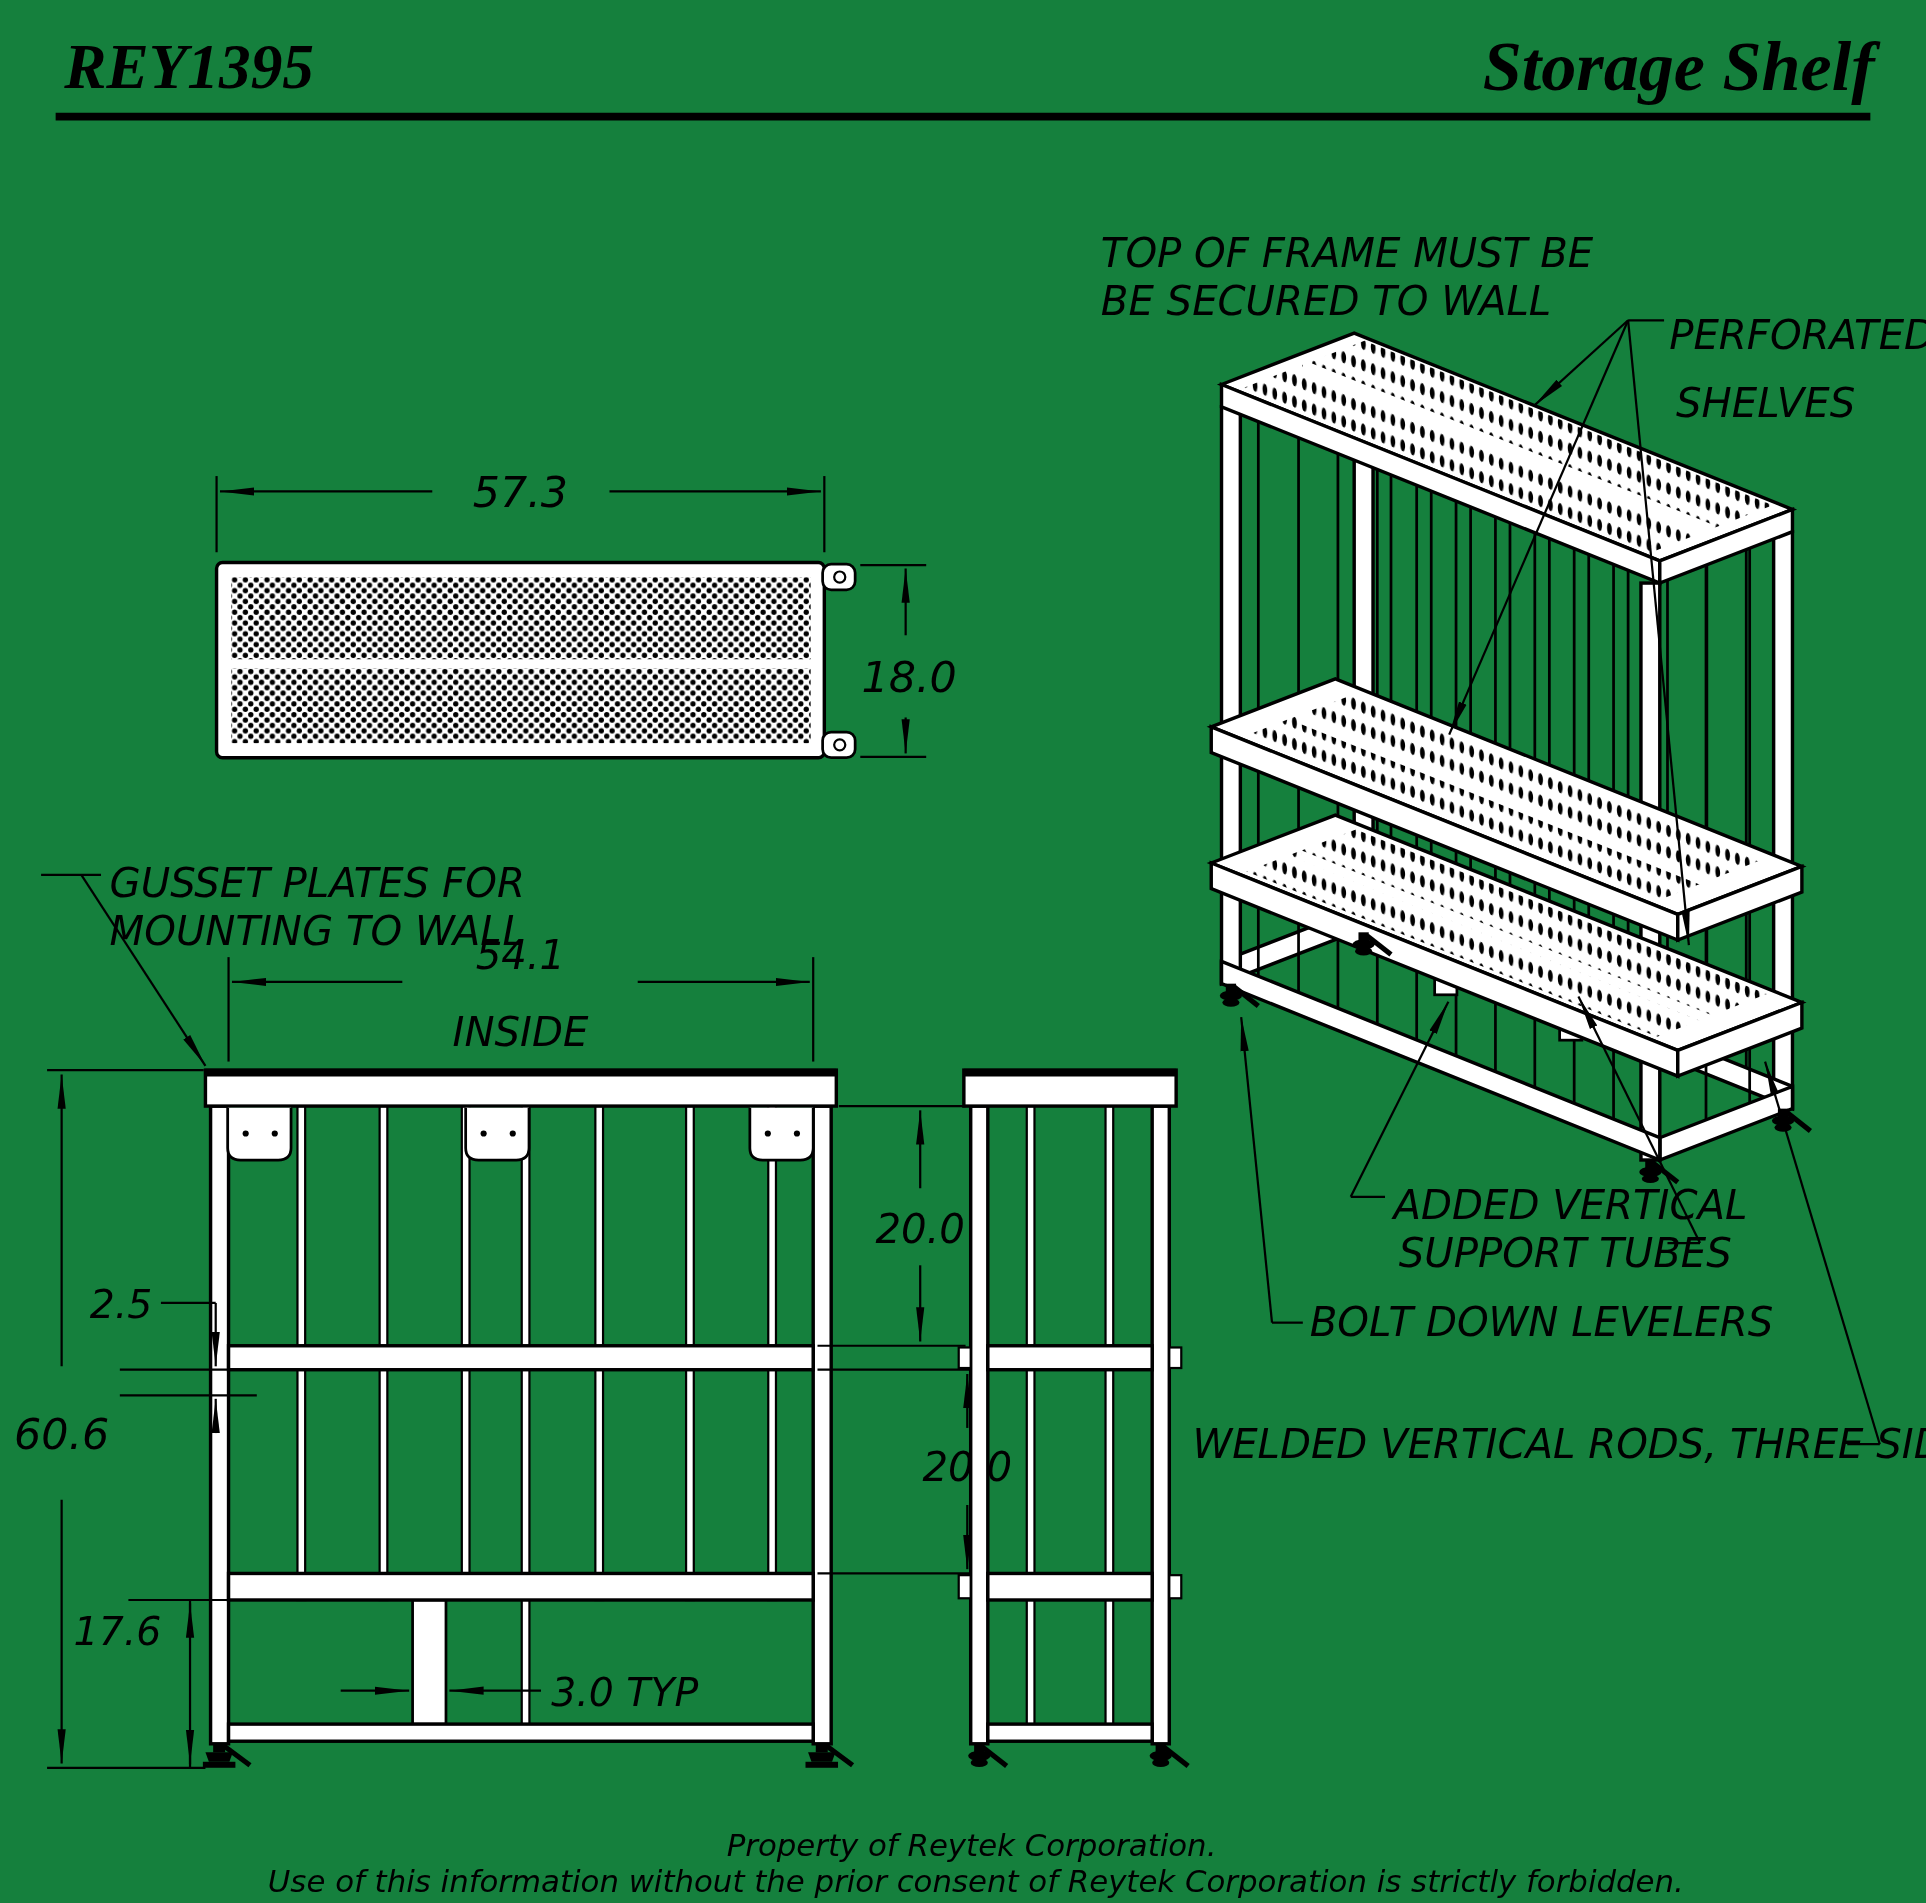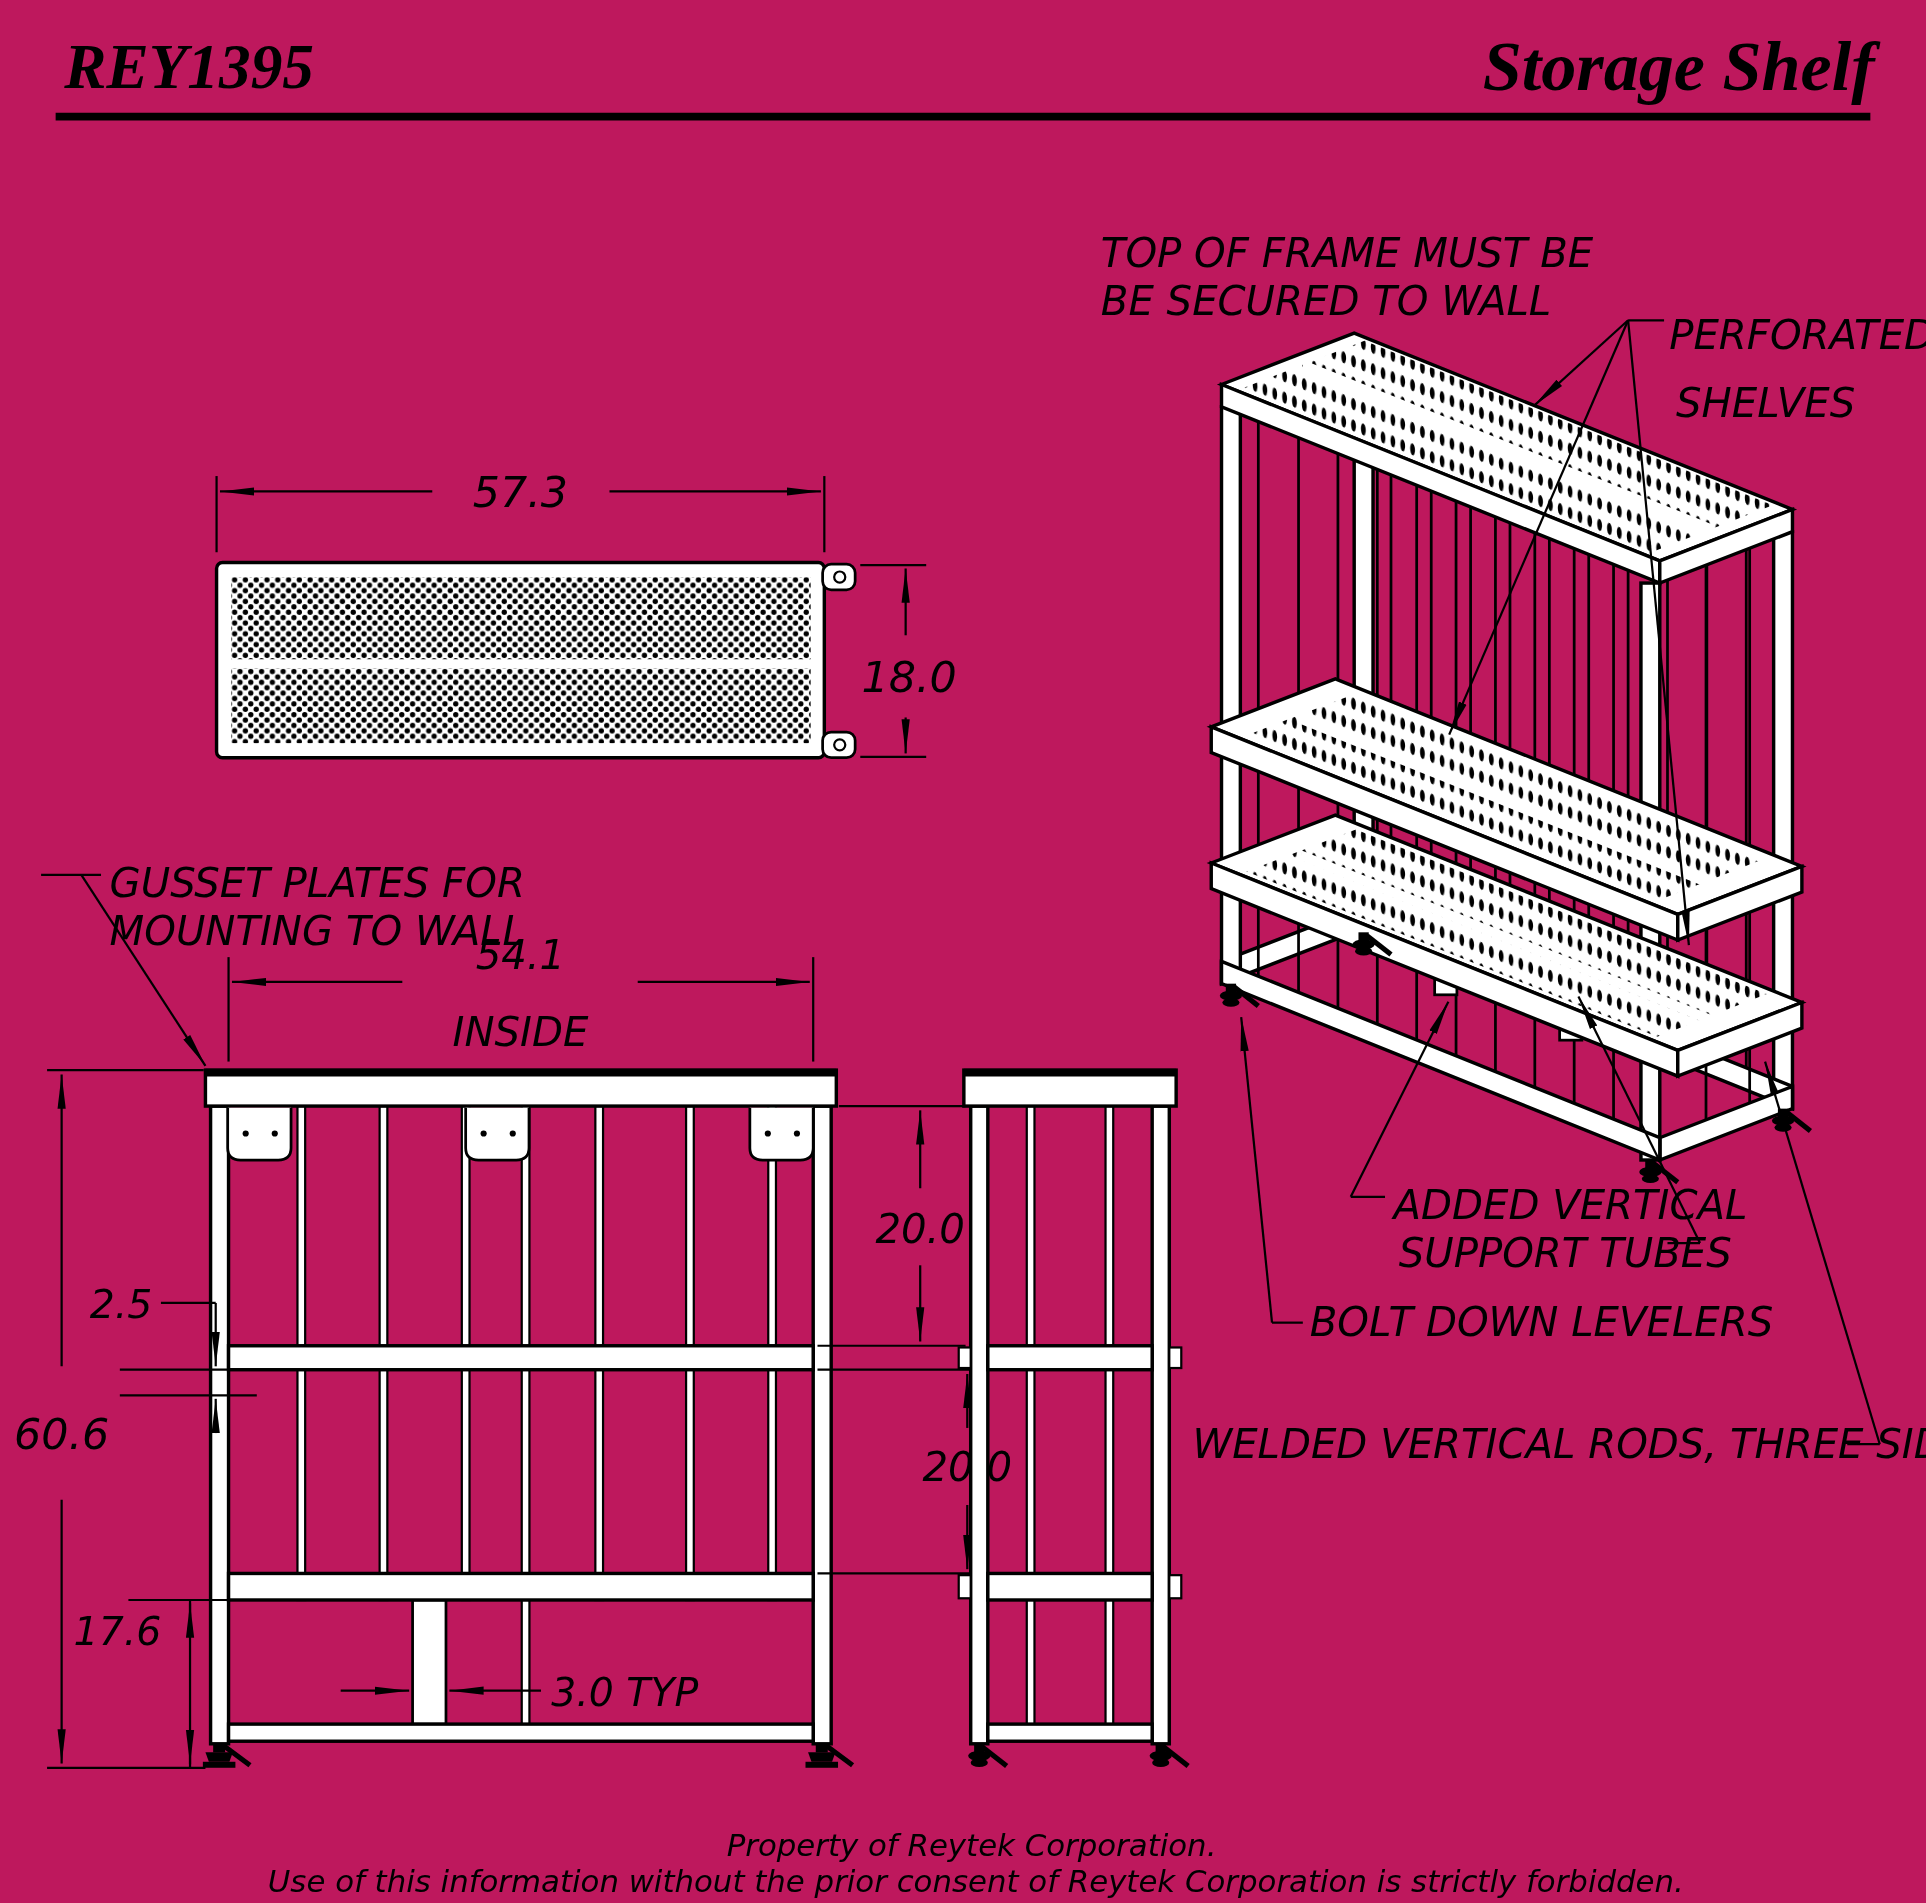--- a/index.html
+++ b/index.html
@@ -1,16 +1,16 @@
 <!DOCTYPE html>
 <html style="font-size:13.7px"><head>
 <meta charset="utf-8">
 <style>
   html,body{margin:0;padding:0;background:#ffffff;}
-  .sheet{width:1926px;height:1904px;background:#be185d;position:relative;}
+  .sheet{width:1926px;height:1904px;background:#15803d;position:relative;}
   svg{display:block;}
   .t{font-family:"DejaVu Sans",sans-serif;font-style:italic;fill:#000;}
   .hdr{font-family:"Liberation Serif","DejaVu Serif",serif;font-style:italic;font-weight:bold;fill:#000;}
   .t47{font-size:47px;}
   .t50{font-size:50px;}
   .t46{font-size:46px;}
   .t36{font-size:36px;}
   .h74{font-size:74px;}
   .h82{font-size:82px;}
   .ln{stroke:#000;fill:none;}

